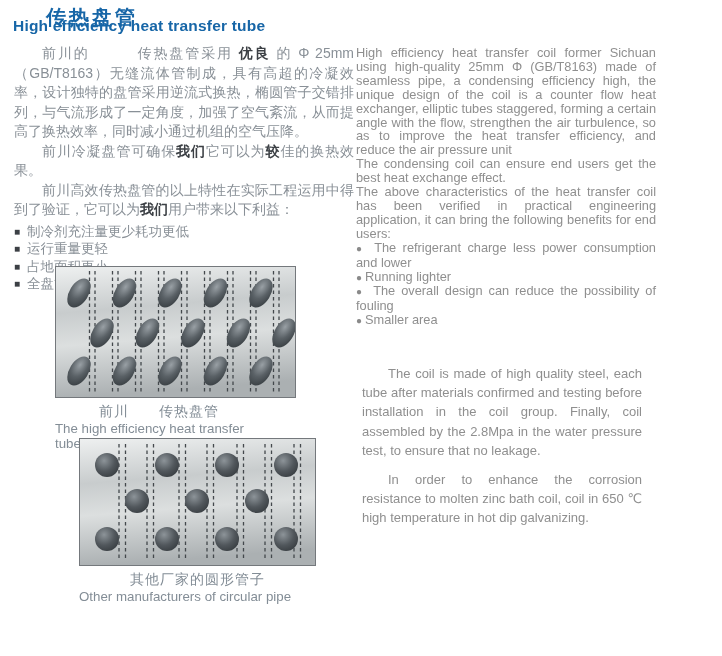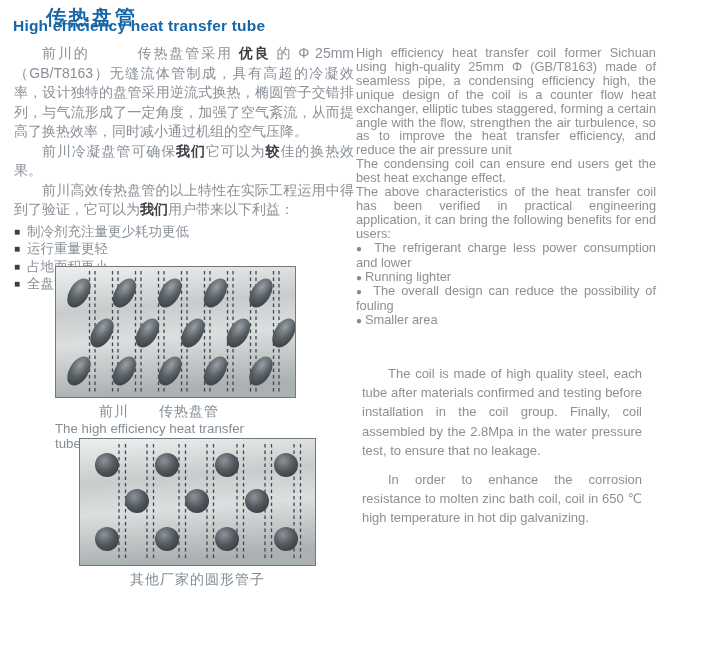--- a/index.html
+++ b/index.html
@@ -161,20 +161,21 @@
         <circle cx="57" cy="62" r="12"></circle>
           <circle cx="117" cy="62" r="12"></circle>
           <circle cx="177" cy="62" r="12"></circle>
         <circle cx="27" cy="100" r="12"></circle>
           <circle cx="87" cy="100" r="12"></circle>
         <circle cx="147" cy="100" r="12"></circle>
           <circle cx="206" cy="100" r="12"></circle>
       </g>
     </svg>
     <div class="cap-cn">其他厂家的圆形管子</div>
+    <div class="cap-en">Other manufacturers of circular pipe</div>
   </div>
 
 
   <div class="right-text">
     <p>High efficiency heat transfer coil former Sichuan using high-quality 25mm Φ (GB/T8163) made of seamless pipe, a condensing efficiency high, the unique design of the coil is a counter flow heat exchanger, elliptic tubes staggered, forming a certain angle with the flow, strengthen the air turbulence, so as to improve the heat transfer efficiency, and reduce the air pressure unit</p>
     <p>The condensing coil can ensure end users get the best heat exchange effect.</p>
     <p>The above characteristics of the heat transfer coil has been verified in practical engineering application, it can bring the following benefits for end users:</p>
     <p class="bullet-en"><span class="dot">●</span><span> The refrigerant charge less power consumption and lower</span></p>
     <p class="bullet-en"><span class="dot">●</span><span>Running lighter</span></p>
     <p class="bullet-en"><span class="dot">●</span><span> The overall design can reduce the possibility of fouling</span></p>

